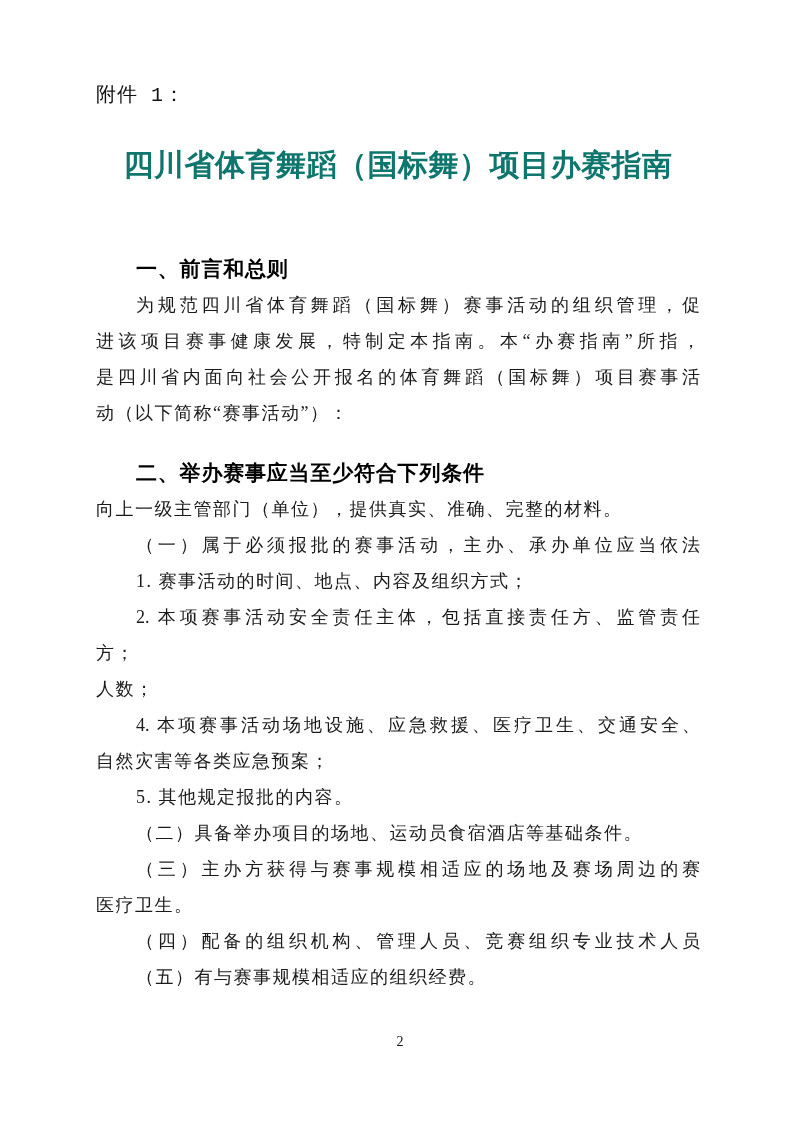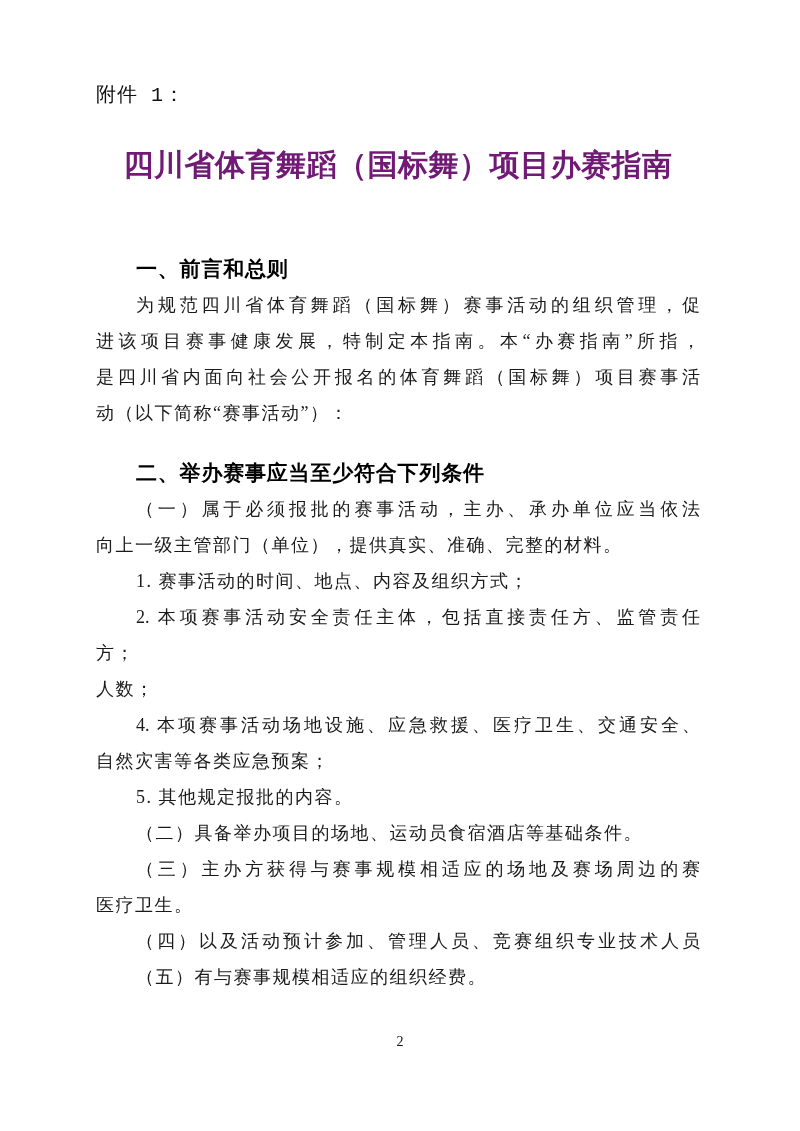--- a/index.html
+++ b/index.html
@@ -32,21 +32,21 @@
     top: 143px;
     left: 96px;
     width: 604px;
     height: 44px;
     line-height: 44px;
     margin: 0;
     text-align: center;
     font-size: 30px;
     font-weight: 700;
     letter-spacing: 0.5px;
-    color: #701a75;
+    color: #0f766e;
     font-family: "Liberation Serif", "DejaVu Serif", serif;
   }
   .body {
     position: absolute;
     top: 227px;
     left: 96px;
     width: 604px;
   }
   .line {
     height: 36px;
@@ -94,30 +94,30 @@
 
   <h1 class="title">四川省体育舞蹈（国标舞）项目办赛指南</h1>
 
   <div class="body" id="doc-body">
       <div class="line heading indent">一、前言和总则</div>
       <div class="line indent justify">为规范四川省体育舞蹈（国标舞）赛事活动的组织管理，促</div>
       <div class="line justify">进该项目赛事健康发展，特制定本指南。本“办赛指南”所指，</div>
       <div class="line justify">是四川省内面向社会公开报名的体育舞蹈（国标舞）项目赛事活</div>
       <div class="line">动（以下简称“赛事活动”）：</div>
       <div class="line heading indent">二、举办赛事应当至少符合下列条件</div>
+      <div class="line">向上一级主管部门（单位），提供真实、准确、完整的材料。</div>
       <div class="line indent justify">（一）属于必须报批的赛事活动，主办、承办单位应当依法</div>
-      <div class="line">向上一级主管部门（单位），提供真实、准确、完整的材料。</div>
       <div class="line indent">1. 赛事活动的时间、地点、内容及组织方式；</div>
       <div class="line indent justify">2. 本项赛事活动安全责任主体，包括直接责任方、监管责任</div>
       <div class="line">方；</div>
       <div class="line">人数；</div>
       <div class="line indent justify">4. 本项赛事活动场地设施、应急救援、医疗卫生、交通安全、</div>
       <div class="line">自然灾害等各类应急预案；</div>
       <div class="line indent">5. 其他规定报批的内容。</div>
       <div class="line indent">（二）具备举办项目的场地、运动员食宿酒店等基础条件。</div>
       <div class="line indent justify">（三）主办方获得与赛事规模相适应的场地及赛场周边的赛</div>
       <div class="line">医疗卫生。</div>
-      <div class="line indent justify">（四）以及活动预计参加、管理人员、竞赛组织专业技术人员</div>
+      <div class="line indent justify">（四）配备的组织机构、管理人员、竞赛组织专业技术人员</div>
       <div class="line indent">（五）有与赛事规模相适应的组织经费。</div>
     </div>
 
   <div class="pagenum">2</div>
 </div>
 
 </body></html>

